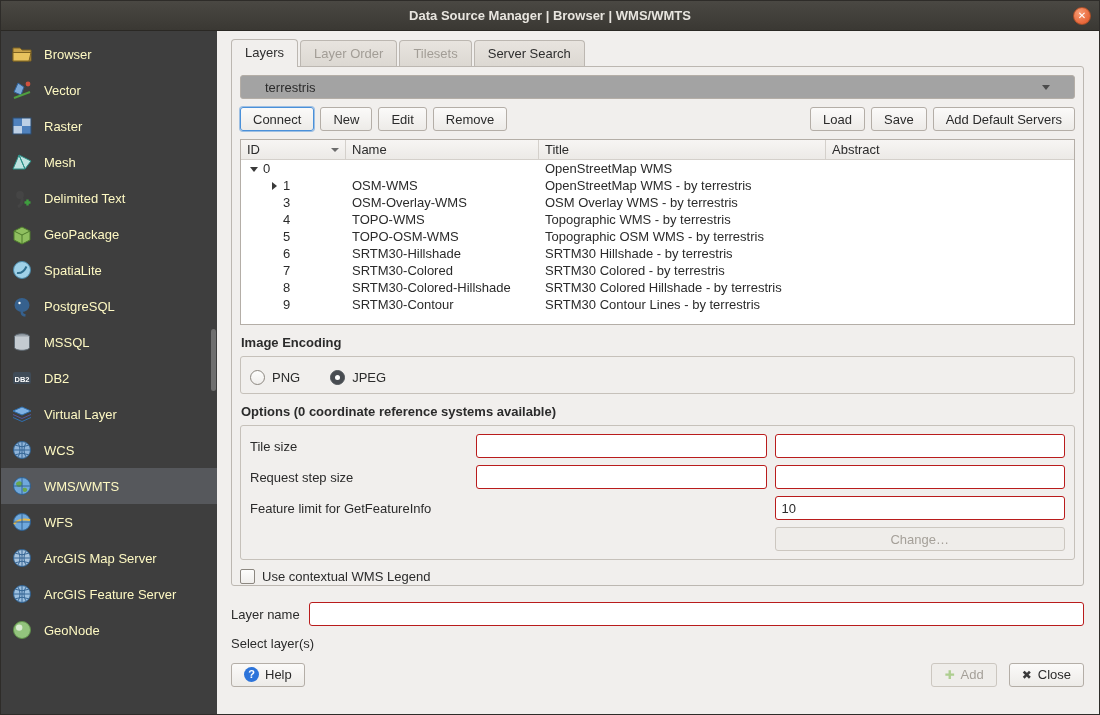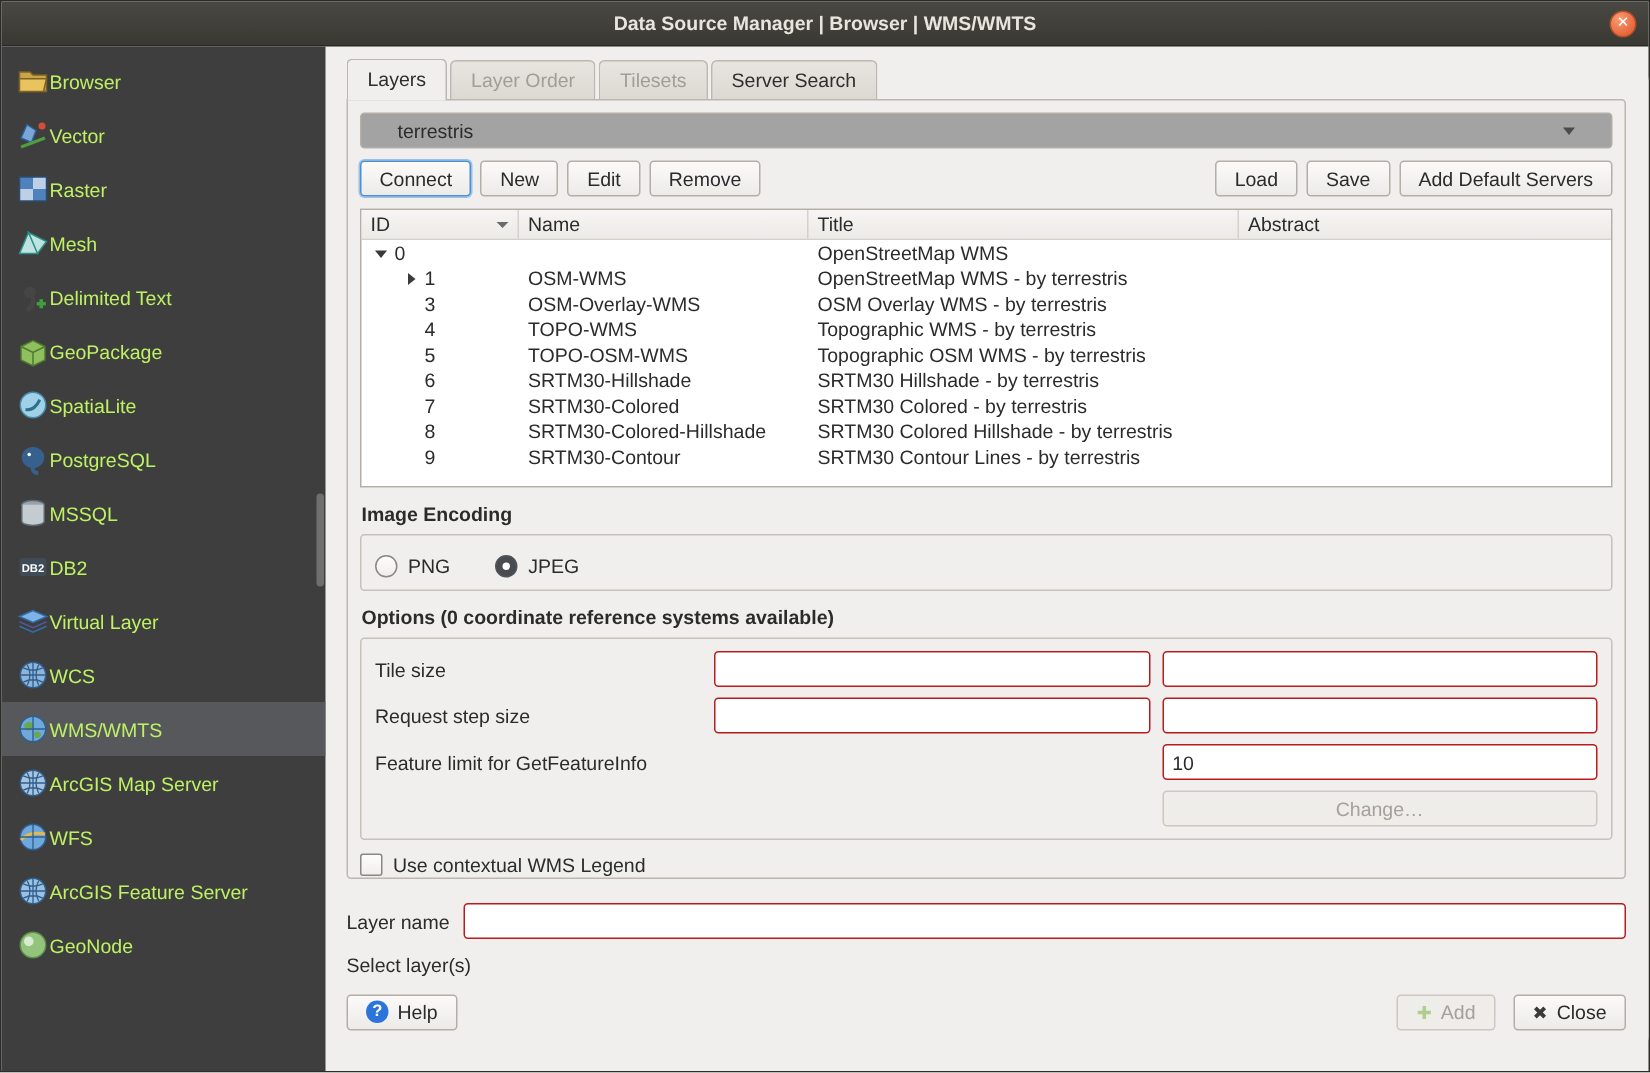--- a/index.html
+++ b/index.html
@@ -10,21 +10,21 @@
 
   
   .titlebar { height:30px; flex:0 0 30px; background:linear-gradient(#4a4843,#3a3833); color:#e8e5df; display:flex; align-items:center; justify-content:center; font-weight:bold; position:relative; border-bottom:1px solid #2a2824; }
   .close-btn { position:absolute; right:8px; top:6px; width:18px; height:18px; border-radius:50%; background:radial-gradient(circle at 35% 30%, #f89c74, #e8673a 70%); border:1px solid #aa4f28; color:#fff; font-size:10px; line-height:16px; text-align:center; cursor:default; }
 
   
   .appbody { flex:1; display:flex; min-height:0; }
 
   
   .sidebar { width:216px; flex:0 0 216px; background:#3e3e3e; padding-top:5px; position:relative; overflow:hidden; }
-  .sb-item { display:flex; align-items:center; height:36px; padding:0 10px; color:#bef264; }
+  .sb-item { display:flex; align-items:center; gap:11px; height:36px; padding:0 10px; color:#fef9c3; }
   .sb-item.selected { background:#56585c; }
   .sb-icon { width:22px; height:22px; flex:0 0 22px; }
   .sb-icon svg { width:22px; height:22px; display:block; }
   .sb-scroll { position:absolute; right:1px; top:298px; width:5px; height:62px; background:#6f6f6f; border-radius:3px; }
 
   
   .main { flex:1; background:#f1efed; padding:8px 15px 10px 14px; display:flex; flex-direction:column; min-width:0;border-radius:23px; }
 
   
   .tabs { display:flex; align-items:flex-end; height:27px; flex:0 0 27px; position:relative; z-index:2; }
@@ -222,35 +222,35 @@
               <path d="M5 8q3-3 5.5-1t-1.5 5q-4 .5-4-4" fill="#6aa84f"></path>
               <path d="M12 13q3-1 4 1t-2 3q-3 0-2-4" fill="#6aa84f"></path>
               <path d="M2.5 11h17M11 2.5v17" stroke="#2e5f8e" stroke-width="0.9" fill="none"></path>
             </svg>
           </span>
           <span>WMS/WMTS</span>
         </div>
         <div class="sb-item">
           <span class="sb-icon">
             <svg viewBox="0 0 22 22">
-              <circle cx="11" cy="11" r="8.5" fill="#a8c4de" stroke="#2e5f8e"></circle>
-              <path d="M2.5 11h17M11 2.5v17M4.5 6.3q6.5 3 13 0M4.5 15.7q6.5-3 13 0M7.2 4.2q3.6 6.8 0 13.6M14.8 4.2q-3.6 6.8 0 13.6" stroke="#2e5f8e" stroke-width="0.9" fill="none"></path>
-            </svg>
-          </span>
-          <span>ArcGIS Map Server</span>
-        </div>
-        <div class="sb-item">
-          <span class="sb-icon">
-            <svg viewBox="0 0 22 22">
               <circle cx="11" cy="11" r="8.5" fill="#6fa8dc" stroke="#2e5f8e"></circle>
               <path d="M3 13q5-6 16-4" stroke="#e6b84a" stroke-width="2" fill="none"></path>
               <path d="M11 2.5v17M2.5 11h17" stroke="#2e5f8e" stroke-width="0.9" fill="none"></path>
             </svg>
           </span>
           <span>WFS</span>
+        </div>
+        <div class="sb-item">
+          <span class="sb-icon">
+            <svg viewBox="0 0 22 22">
+              <circle cx="11" cy="11" r="8.5" fill="#a8c4de" stroke="#2e5f8e"></circle>
+              <path d="M2.5 11h17M11 2.5v17M4.5 6.3q6.5 3 13 0M4.5 15.7q6.5-3 13 0M7.2 4.2q3.6 6.8 0 13.6M14.8 4.2q-3.6 6.8 0 13.6" stroke="#2e5f8e" stroke-width="0.9" fill="none"></path>
+            </svg>
+          </span>
+          <span>ArcGIS Map Server</span>
         </div>
         <div class="sb-item">
           <span class="sb-icon">
             <svg viewBox="0 0 22 22">
               <circle cx="11" cy="11" r="8.5" fill="#9cc0e0" stroke="#2e5f8e"></circle>
               <path d="M2.5 11h17M11 2.5v17M4.5 6.3q6.5 3 13 0M4.5 15.7q6.5-3 13 0M7.2 4.2q3.6 6.8 0 13.6M14.8 4.2q-3.6 6.8 0 13.6" stroke="#2e5f8e" stroke-width="0.9" fill="none"></path>
             </svg>
           </span>
           <span>ArcGIS Feature Server</span>
         </div>

